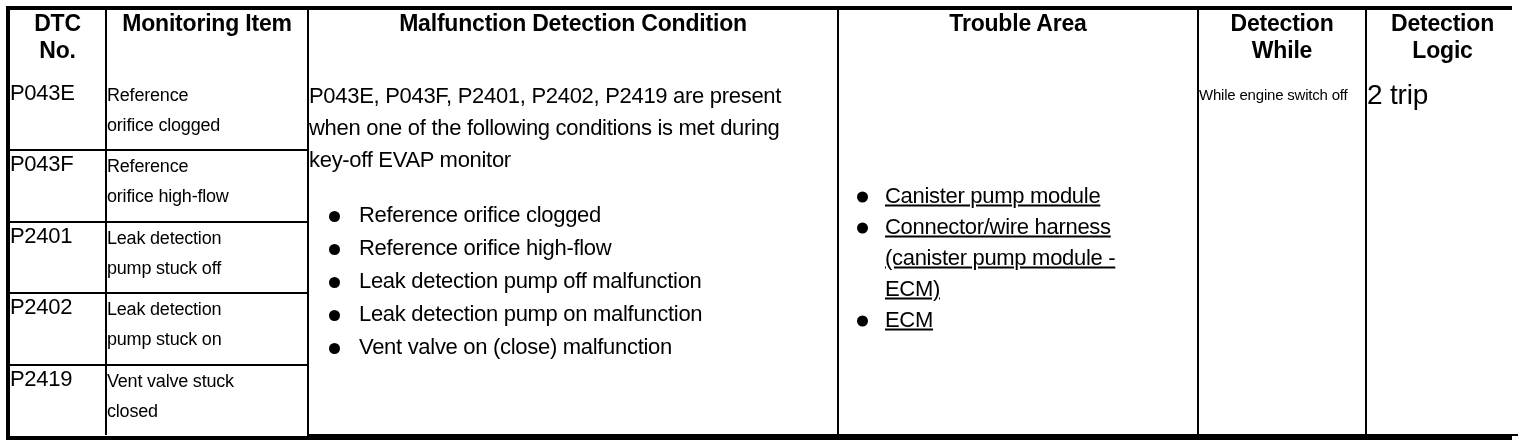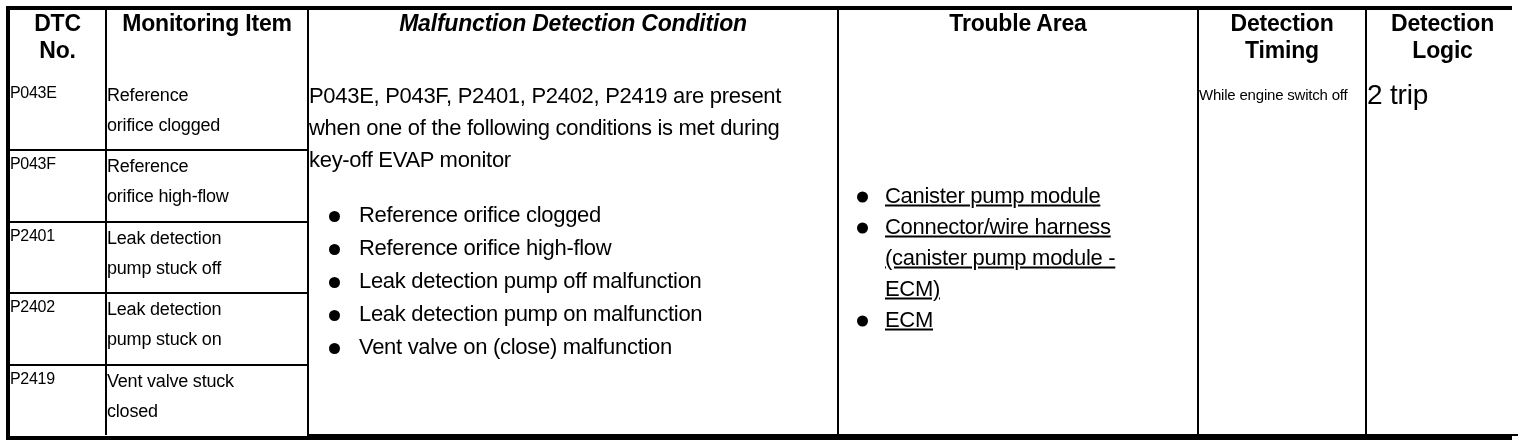--- a/index.html
+++ b/index.html
@@ -55,30 +55,30 @@
     font-weight: bold;
     font-size: 23px;
     line-height: 27px;
     letter-spacing: -0.2px;
     border-bottom-width: 4px;
     font-stretch: condensed;
   }
 
   .col-dtc      { width: 95px; }
   .col-item     { width: 200px; }
-  .col-cond     { width: 528px; font-style: italic; }
+  .col-cond     { width: 528px; }
   .col-trouble  { width: 358px; }
   .col-timing   { width: 166px; }
   .col-logic    { width: 151px; }
 
   
   td.dtc-no {
     text-align: left;
     vertical-align: middle;
-    font-size: 16px;
+    font-size: 22px;
     line-height: 26px;
     padding: 0 4px 0 7px;
     letter-spacing: -0.3px;
   }
   td.mon-item {
     vertical-align: middle;
     font-size: 18px;
     line-height: 30px;
     padding: 0 5px 0 8px;
     letter-spacing: -0.2px;
@@ -167,21 +167,21 @@
       <tr>
         <th class="col-dtc">
           <span>DTC</span><br>
           <span>No.</span>
         </th>
         <th class="col-item">Monitoring Item</th>
         <th class="col-cond">Malfunction Detection Condition</th>
         <th class="col-trouble">Trouble Area</th>
         <th class="col-timing">
           <span>Detection</span><br>
-          <span>Timing</span>
+          <span>While</span>
         </th>
         <th class="col-logic">
           <span>Detection</span><br>
           <span>Logic</span>
         </th>
       </tr>
     </thead>
     <tbody>
 
       <tr>

